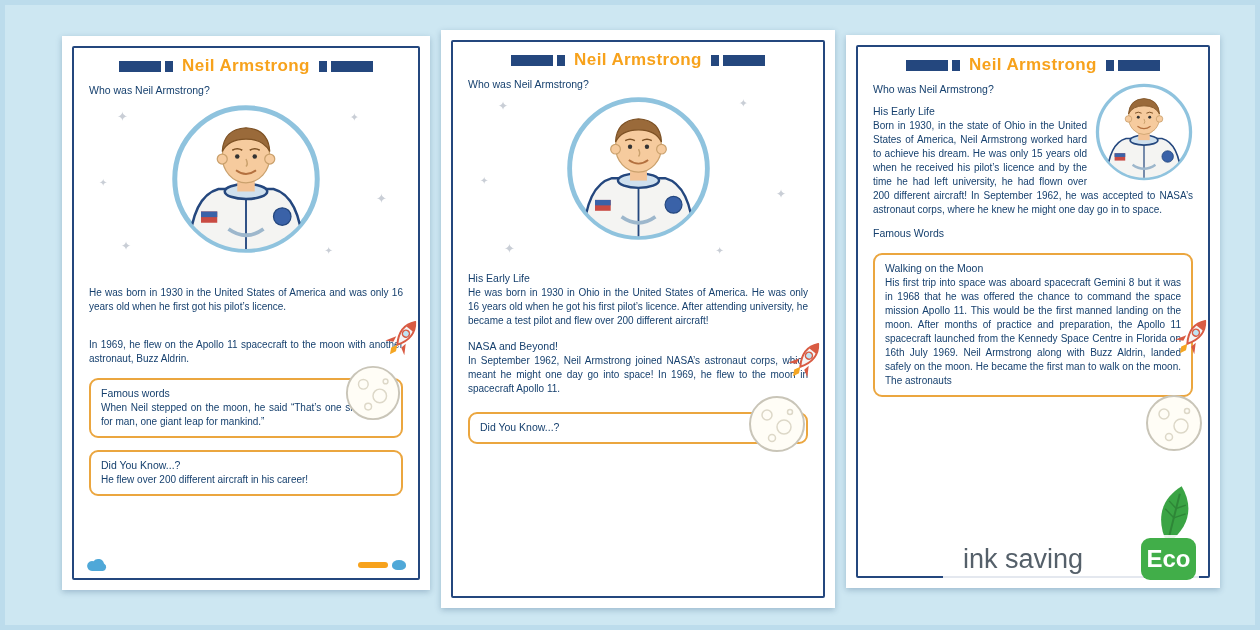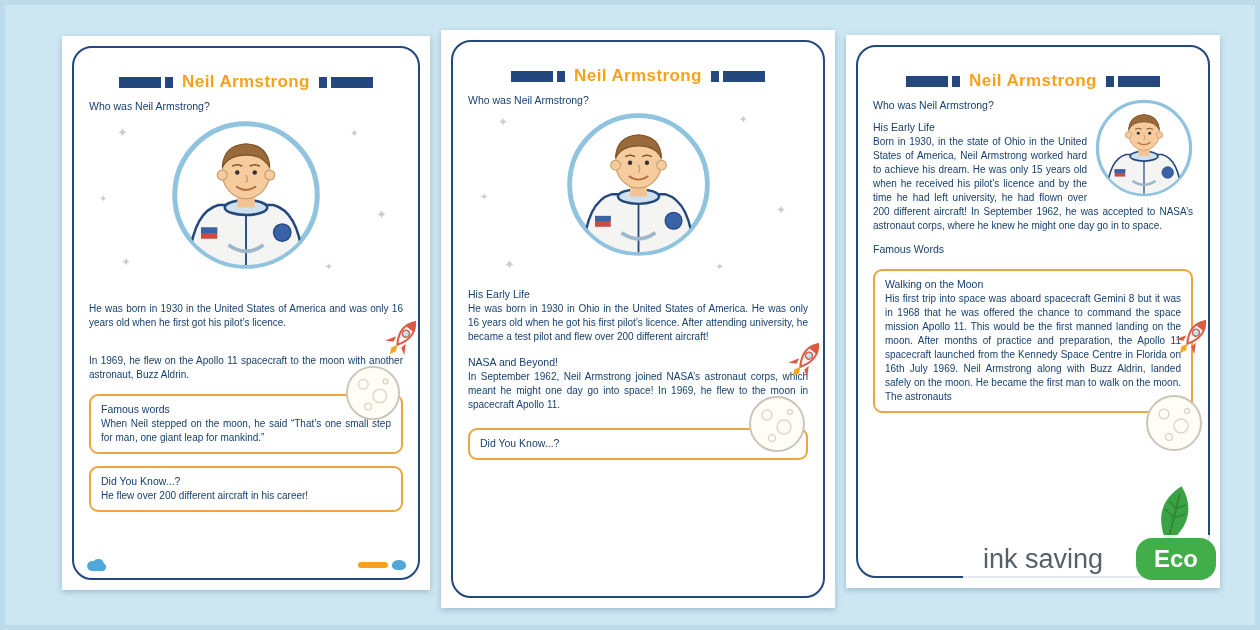--- a/index.html
+++ b/index.html
@@ -16,22 +16,22 @@
   .page {
     position:absolute;
     background:#ffffff;
     box-shadow:0 2px 6px rgba(30,70,110,.28);
   }
   .page1 { left:57px;  top:31px; width:368px; height:554px; }
   .page2 { left:436px; top:25px; width:394px; height:578px; }
   .page3 { left:841px; top:30px; width:374px; height:553px; }
   .page-inner {
     position:absolute; inset:10px;
-    border:2px solid #24477e; border-radius:20px;
-    padding:24px 15px; overflow:hidden;
+    border:2px solid #24477e; border-radius:2px;
+    padding:8px 15px; overflow:hidden;
   }
 
   
   .title-row { display:flex; align-items:center; justify-content:center; gap:9px; margin-bottom:8px; }
   .title-bar { height:11px; flex:0 0 54px; }
   .title-bar.left  { background:linear-gradient(90deg,#24477e 0 42px,#ffffff 42px 46px,#24477e 46px 54px); }
   .title-bar.right { background:linear-gradient(90deg,#24477e 0 8px,#ffffff 8px 12px,#24477e 12px 54px); }
   .page-title { color:#f7a21c; font-size:17px; font-weight:bold; letter-spacing:.4px; white-space:nowrap; }
 
   
@@ -65,31 +65,31 @@
     display:flex; justify-content:space-between; align-items:center;
   }
   .footer-right { display:flex; align-items:center; gap:4px; }
   .fmark { display:inline-block; border-radius:3px; }
   .fmark.orange { width:30px; height:6px; background:#f7a21c; }
   .fmark.blue { width:14px; height:10px; background:#4fa8d8; border-radius:50% 50% 40% 40%; }
 
   
   .leaf { position:absolute; right:58px; bottom:74px; transform:rotate(14deg); z-index:30; }
   .eco-badge {
-    position:absolute; right:36px; bottom:42px;
+    position:absolute; right:56px; bottom:42px;
     width:256px; height:48px;
     background:rgba(255,255,255,.88);
     border-radius:4px;
     display:flex; align-items:center; justify-content:space-between;
     padding:0 3px 0 20px;
     z-index:35;
   }
   .ink-label { color:#55606a; font-size:27px; }
   .eco-box {
-    width:80px; height:42px; background:#41ae49; border-radius:16px;
+    width:55px; height:42px; background:#41ae49; border-radius:9px;
     color:#ffffff; font-weight:bold; font-size:24px;
     display:flex; align-items:center; justify-content:center;
   }
 </style>
 </head>
 <body>
 
 <div class="frame">
 
   <div class="page page1">

